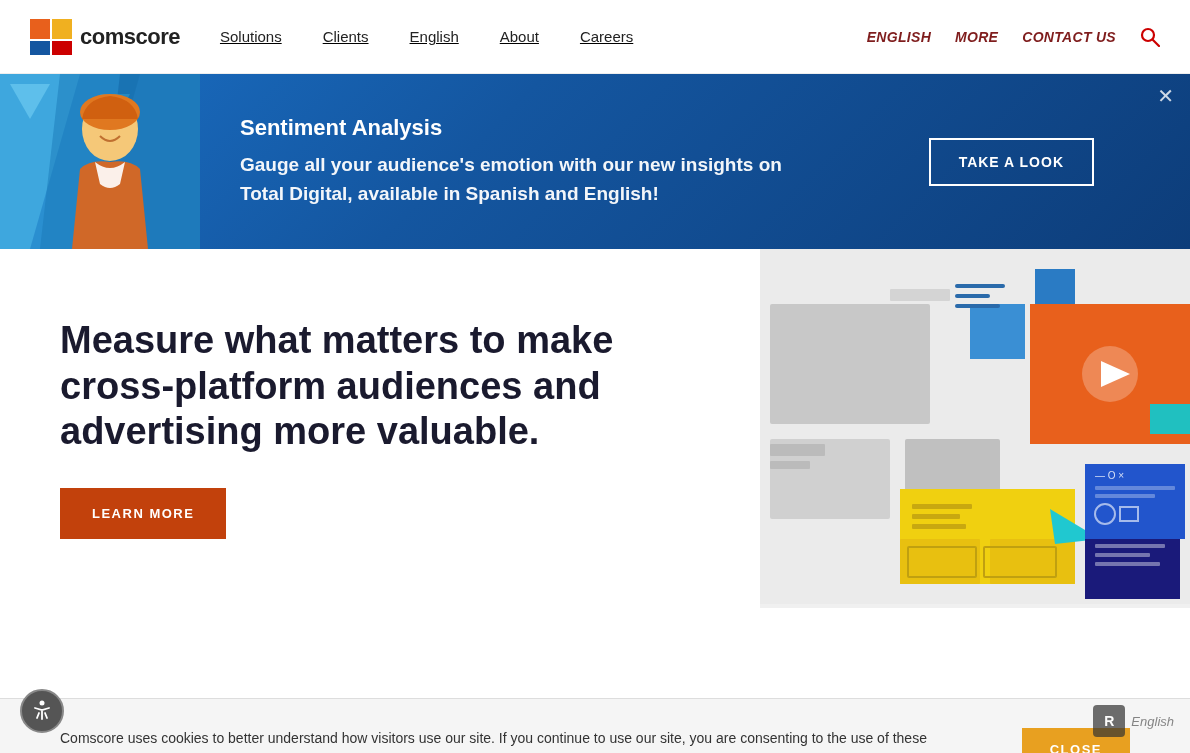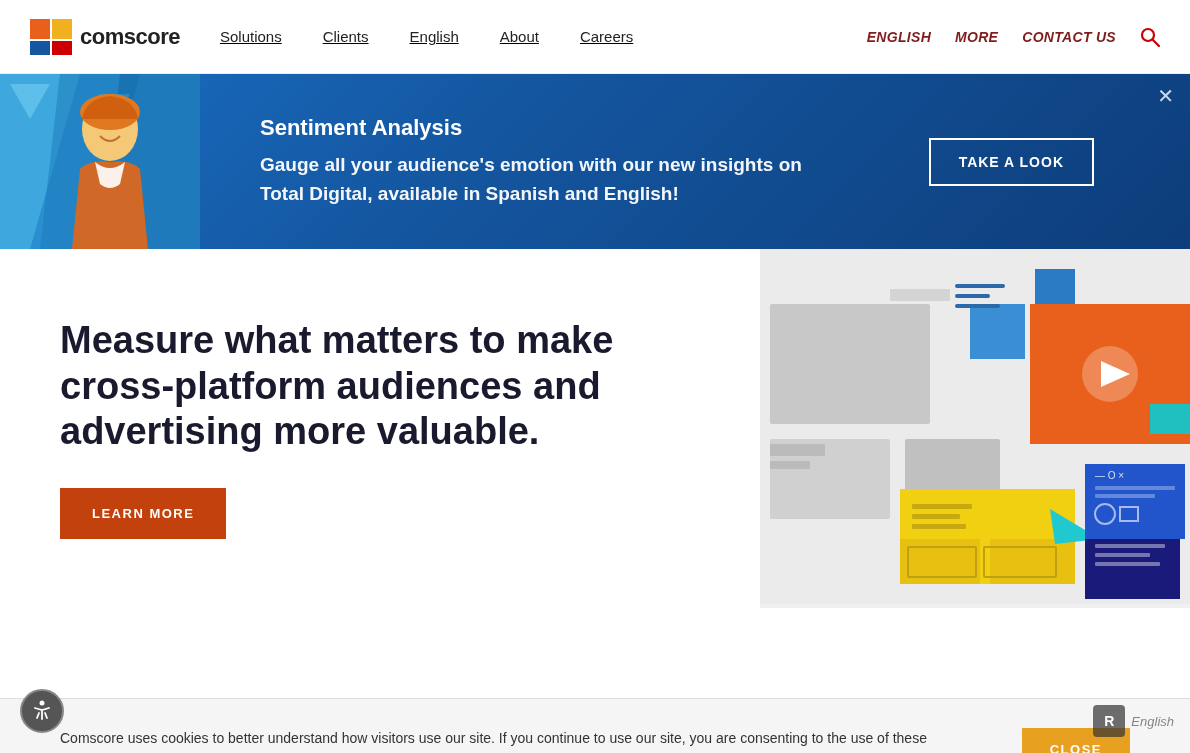--- a/index.html
+++ b/index.html
@@ -90,21 +90,20 @@
       width: 200px;
       height: 175px;
       flex-shrink: 0;
       position: relative;
       overflow: hidden;
     }
     .banner-content {
       flex: 1;
       padding: 0 40px;
       color: #fff;
-      margin-left: 20px;
     }
     .banner-title {
       font-size: 22px;
       font-weight: 700;
       margin-bottom: 10px;
     }
     .banner-desc {
       font-size: 19px;
       line-height: 1.5;
       opacity: 0.95;

